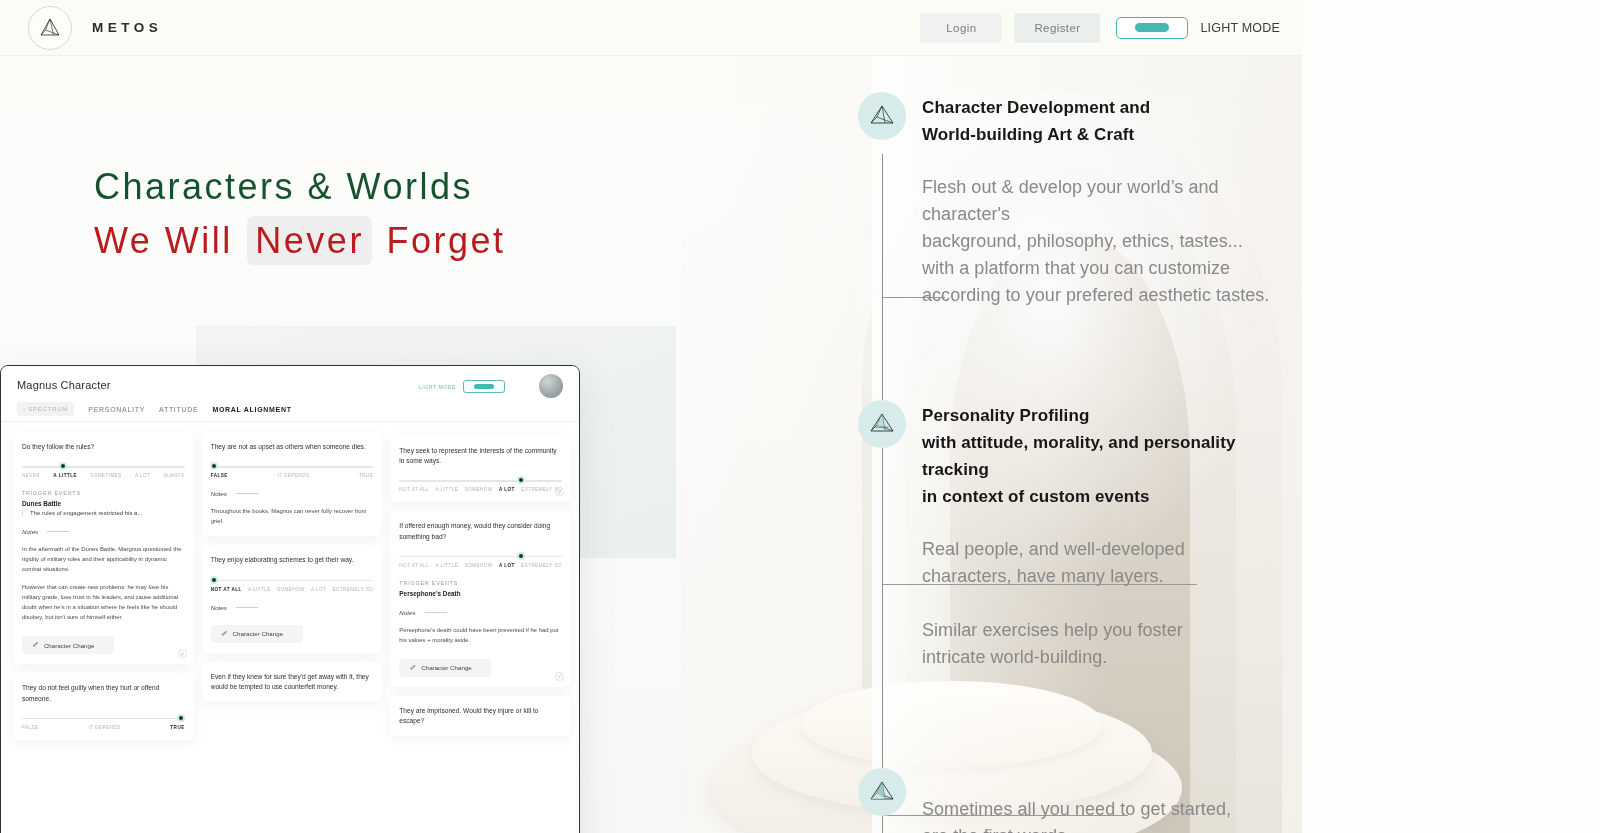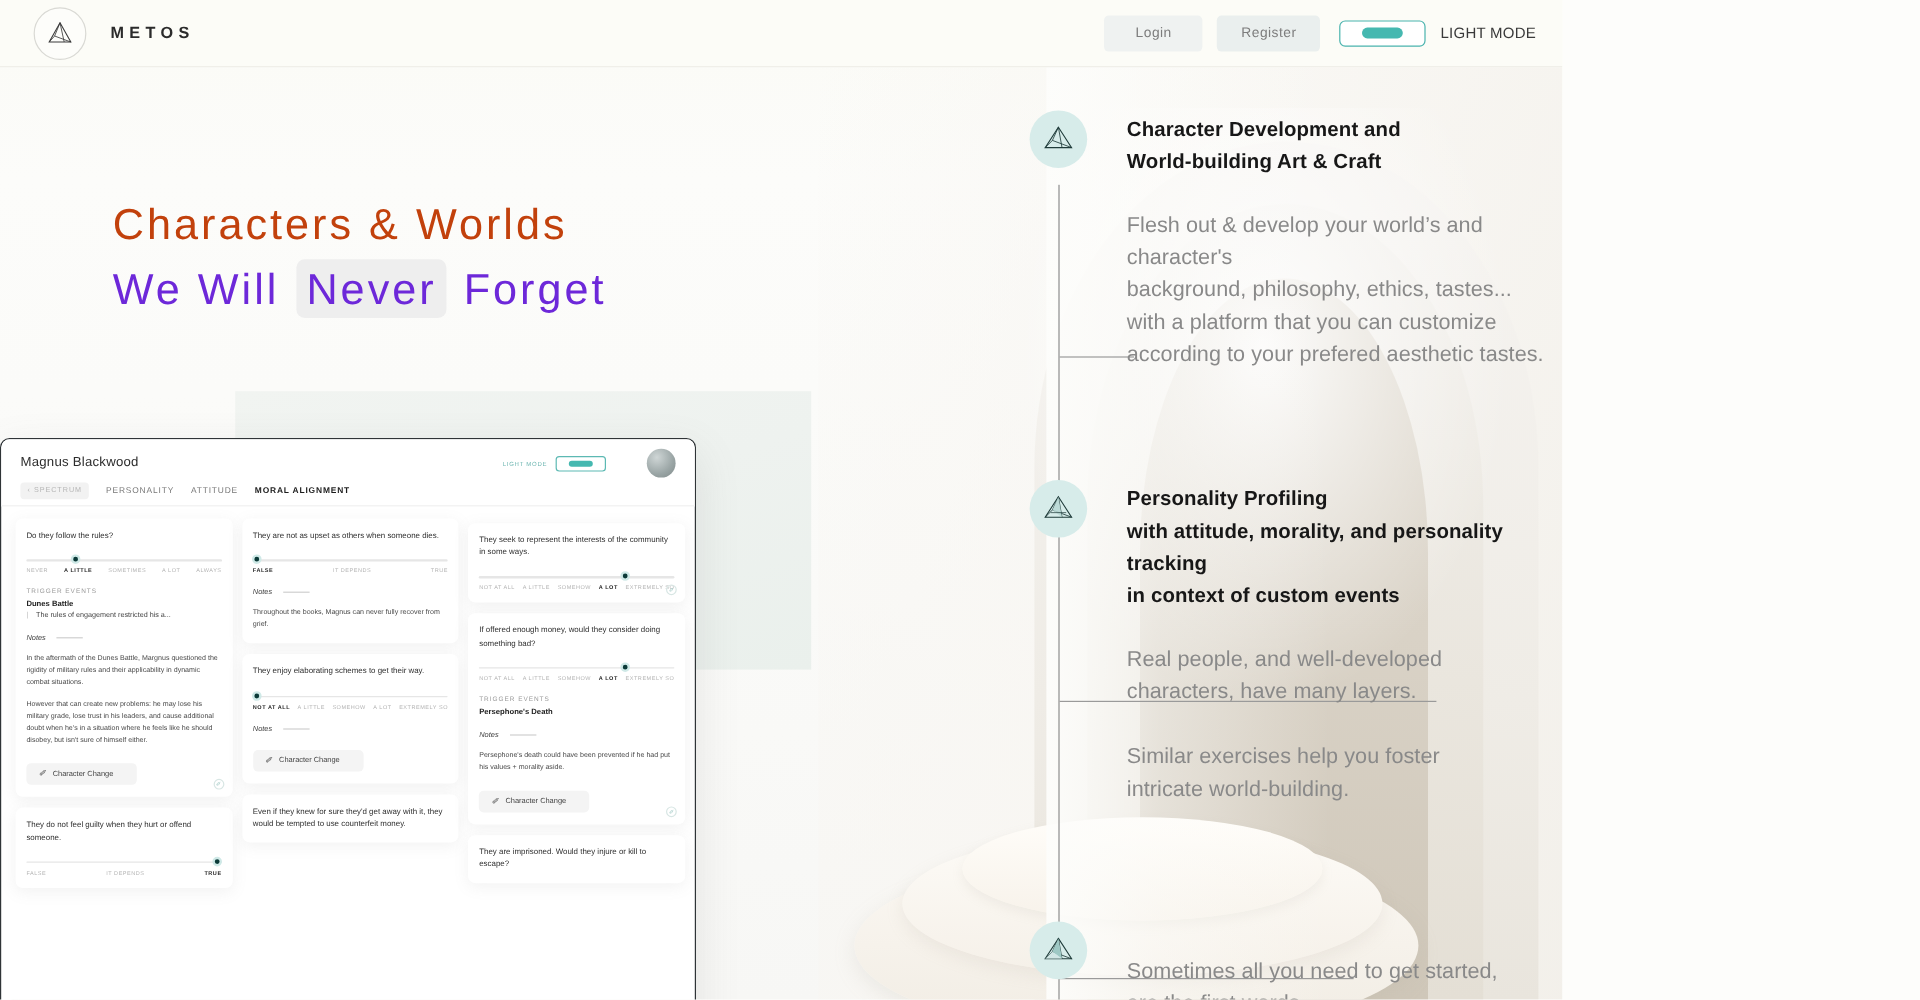--- a/index.html
+++ b/index.html
@@ -93,24 +93,24 @@
     border: 1.4px solid #49b3ad; background: #fff;
     display: flex; align-items: center; justify-content: center;
     cursor: pointer;
   }
   .toggle-knob { width: 34px; height: 9px; border-radius: 5px; background: #45b8b0; }
   .mode-label { font-size: 12.5px; color: #3a3a3a; letter-spacing: .2px; }
 
   
   .hero { position: absolute; left: 94px; top: 160px; z-index: 20; }
   .hero-line {
-    font-size: 36px; font-weight: 300; color: #c2410c;
+    font-size: 36px; font-weight: 300; color: #14532d;
     letter-spacing: 2.5px; line-height: 54px; white-space: nowrap;
   }
-  .hero-line-2 { color: #6d28d9; }
+  .hero-line-2 { color: #b91c1c; }
   .hl-mark {
     background: #eeeeee; border-radius: 7px; padding: 4px 8px; margin: 0 2px;
   }
 
   
   .preview {
     position: absolute; left: -62px; top: 365px; width: 702px; height: 520px;
     z-index: 15;
   }
   .mock-window {
@@ -211,21 +211,21 @@
     width: 9px; height: 9px; border-radius: 50%; border: .8px solid #d8e6e4;
     color: #9ec7c3; font-size: 5px; display: flex; align-items: center; justify-content: center;
   }
 
   
   .features { position: absolute; left: 858px; top: 92px; z-index: 25; }
   .tl-line {
     position: absolute; left: 24px; top: 62px; width: 1.3px; height: 724px;
     background: #8e8e8e;
   }
-  .feature { position: relative; display: flex; gap: 33px; }
+  .feature { position: relative; display: flex; gap: 16px; }
   .f1 { margin-top: 0px; }
   .f2 { margin-top: 91px; justify-content: center; }
   .f3 { margin-top: 97px; }
   .f-icon {
     width: 48px; height: 48px; border-radius: 50%;
     background: #d7ecea;
     display: flex; align-items: center; justify-content: center;
     flex: 0 0 48px; position: relative; z-index: 3;
   }
   .f-text { padding-top: 2px; }
@@ -303,21 +303,21 @@
     <div class="mock-sidebar">
 
       <div class="sb-dots"></div>
       <div class="sb-text sb-pro">P R O</div>
       <div class="sb-text sb-item">&nbsp;</div>
       <div class="sb-text sb-links">LINKS</div>
     </div>
 
     <div class="mock-window">
       <div class="mock-header">
-        <div class="mock-title">Magnus Blackwood</div>
+        <div class="mock-title">Magnus Character</div>
         <div class="mock-mode">
           <span class="mock-mode-label">LIGHT MODE</span>
           <span class="mock-toggle">
               <i></i>
             </span>
         </div>
         <div class="mock-avatar"></div>
         <div class="mock-tabs">
           <span class="mock-back">‹ SPECTRUM</span>
           <span class="mock-tab">PERSONALITY</span>

